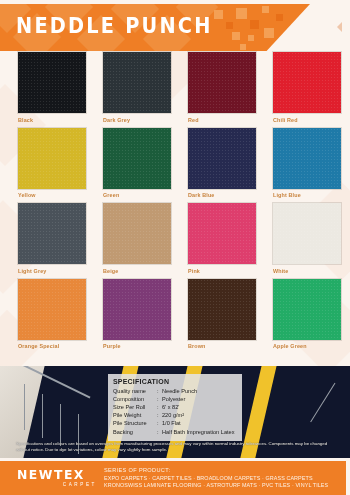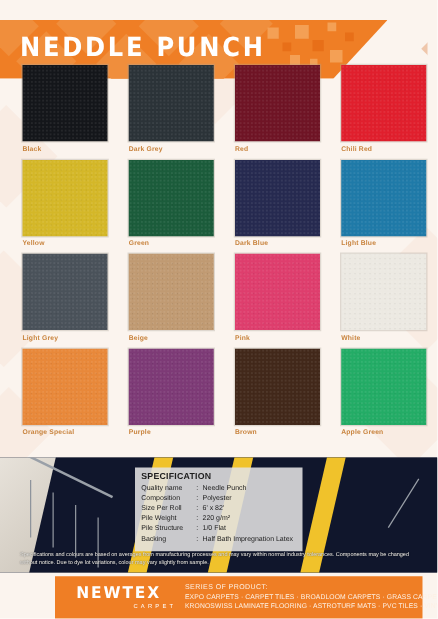--- a/index.html
+++ b/index.html
@@ -23,21 +23,21 @@
     position: absolute;
     background: #f7e6da;
     opacity: .55;
     transform: rotate(45deg);
     pointer-events: none;
   }
 
   
   #header {
     position: absolute;
-    left: 0; top: 16px;
+    left: 0; top: 4px;
     width: 342px; height: 47px;
     overflow: hidden;
   }
   .hdr-shape {
     position: absolute;
     left: 0; top: 0;
     width: 310px; height: 47px;
     background: #ef7e25;
     clip-path: polygon(0 0, 100% 0, 86% 100%, 0 100%);
   }
@@ -186,23 +186,22 @@
     font-size: 4.4px;
     line-height: 6.2px;
     color: #f2f0ec;
     text-shadow: 0 0 1px rgba(0,0,0,.85);
   }
 
   
   #footer {
     position: absolute;
     left: 0; top: 461px;
-    width: 294px; height: 34px;
+    width: 346px; height: 34px;
     background: #ef7e25;
-    margin-left: 44px;
   }
   #logo {
     position: absolute;
     left: 17px; top: 7px;
     width: 82px;
   }
   #logo-name {
     font-family: "DejaVu Sans", sans-serif;
     font-size: 13px;
     font-weight: bold;

